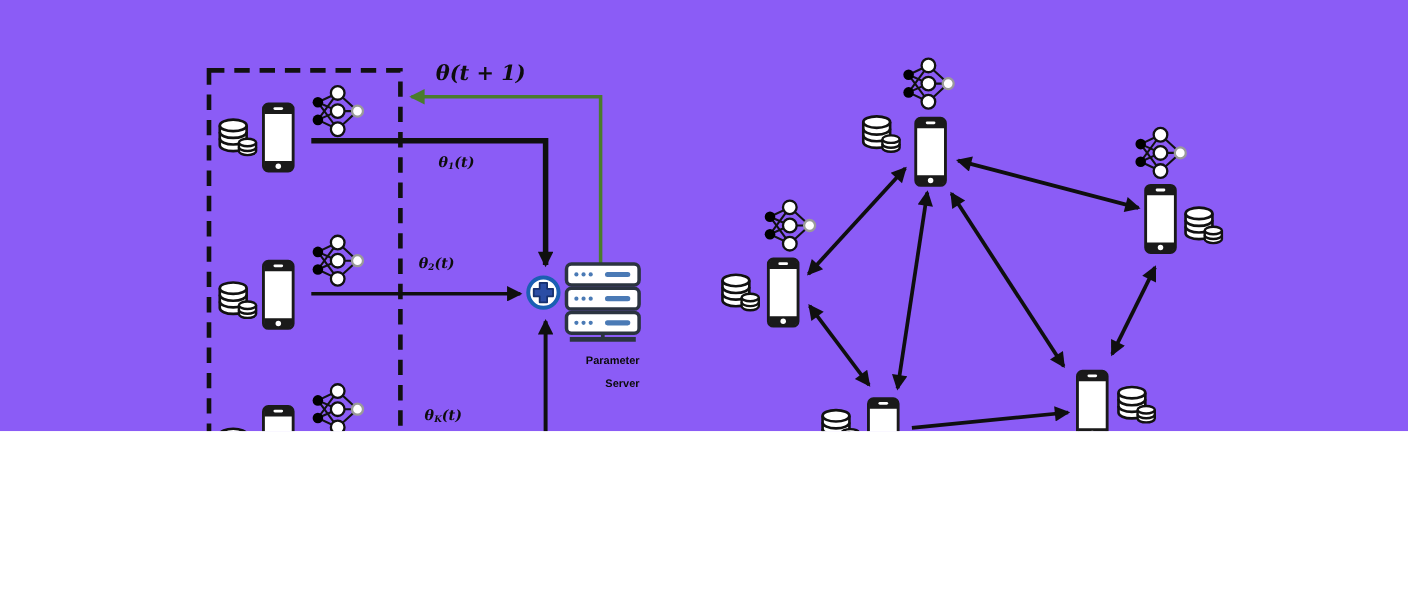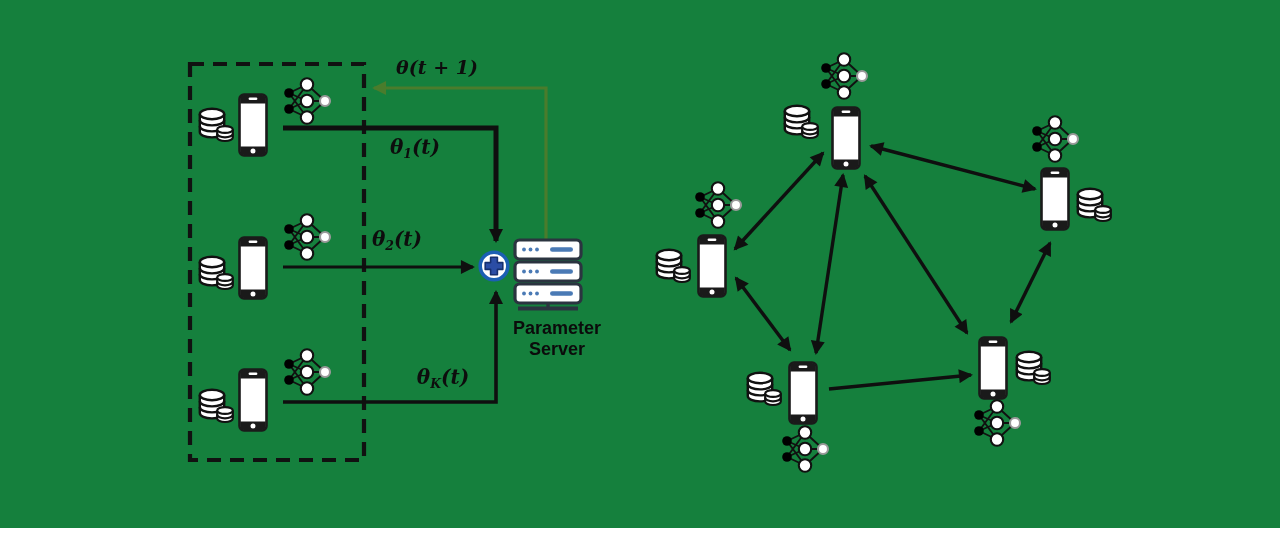--- a/index.html
+++ b/index.html
@@ -1,25 +1,25 @@
 <!DOCTYPE html>
 <html><head>
 <meta charset="utf-8">
 <style>
   html,body{margin:0;padding:0;background:#fff;}
-  .figure{position:relative;width:1280px;height:528px;background:#15803d;overflow:hidden;
+  .figure{position:relative;width:1280px;height:392px;background:#8b5cf6;overflow:hidden;
           font-family:"Liberation Sans",sans-serif;}
   .figure svg{position:absolute;left:0;top:0;}
   .lbl{position:absolute;transform:translate(-50%,-50%);white-space:nowrap;color:#0d0d0d;
        font-family:"DejaVu Serif",serif;font-style:italic;font-weight:700;}
   .lbl sub{font-size:0.62em;font-style:italic;vertical-align:-0.25em;}
   .math-lg{font-size:19px;}
-  .math-md{font-size:20px;}
-  .server-lbl{position:absolute;transform:translate(-50%,0);text-align:center;color:#0b0b0b;
-       font-family:"Liberation Sans",sans-serif;font-weight:700;font-size:18px;line-height:21px;}
+  .math-md{font-size:13px;}
+  .server-lbl{position:absolute;transform:translate(-50%,0);text-align:right;color:#0b0b0b;
+       font-family:"Liberation Sans",sans-serif;font-weight:700;font-size:10px;line-height:21px;}
 </style>
 </head>
 <body>
 
 <div class="figure">
 
 <svg width="1280" height="536" viewBox="0 0 1280 536">
   <defs>
     <marker id="ah" viewBox="0 0 10 10" refX="8.6" refY="5" markerUnits="userSpaceOnUse" markerWidth="16" markerHeight="14" orient="auto-start-reverse">
       <path d="M0 0 L10 5 L0 10 Z" fill="#0f0f0f"></path>
@@ -166,20 +166,20 @@
     </g>
   </g>
 </svg>
 
 <div class="lbl math-lg" style="left:437px;top:67px;">θ(t + 1)</div>
 
 <div class="lbl math-md" style="left:415px;top:148px;"><span>θ</span><sub>1</sub><span>(t)</span></div>
 
 <div class="lbl math-md" style="left:397px;top:240px;"><span>θ</span><sub>2</sub><span>(t)</span></div>
 
-<div class="lbl math-md" style="left:403px;top:378px;margin-left:40px;"><span>θ</span><sub>K</sub><span>(t)</span></div>
+<div class="lbl math-md" style="left:403px;top:378px;"><span>θ</span><sub>K</sub><span>(t)</span></div>
 
 <div class="server-lbl" style="left:557px;top:318px;">
   <div>Parameter</div>
   <div>Server</div>
 </div>
 
 </div>
 
 </body></html>

